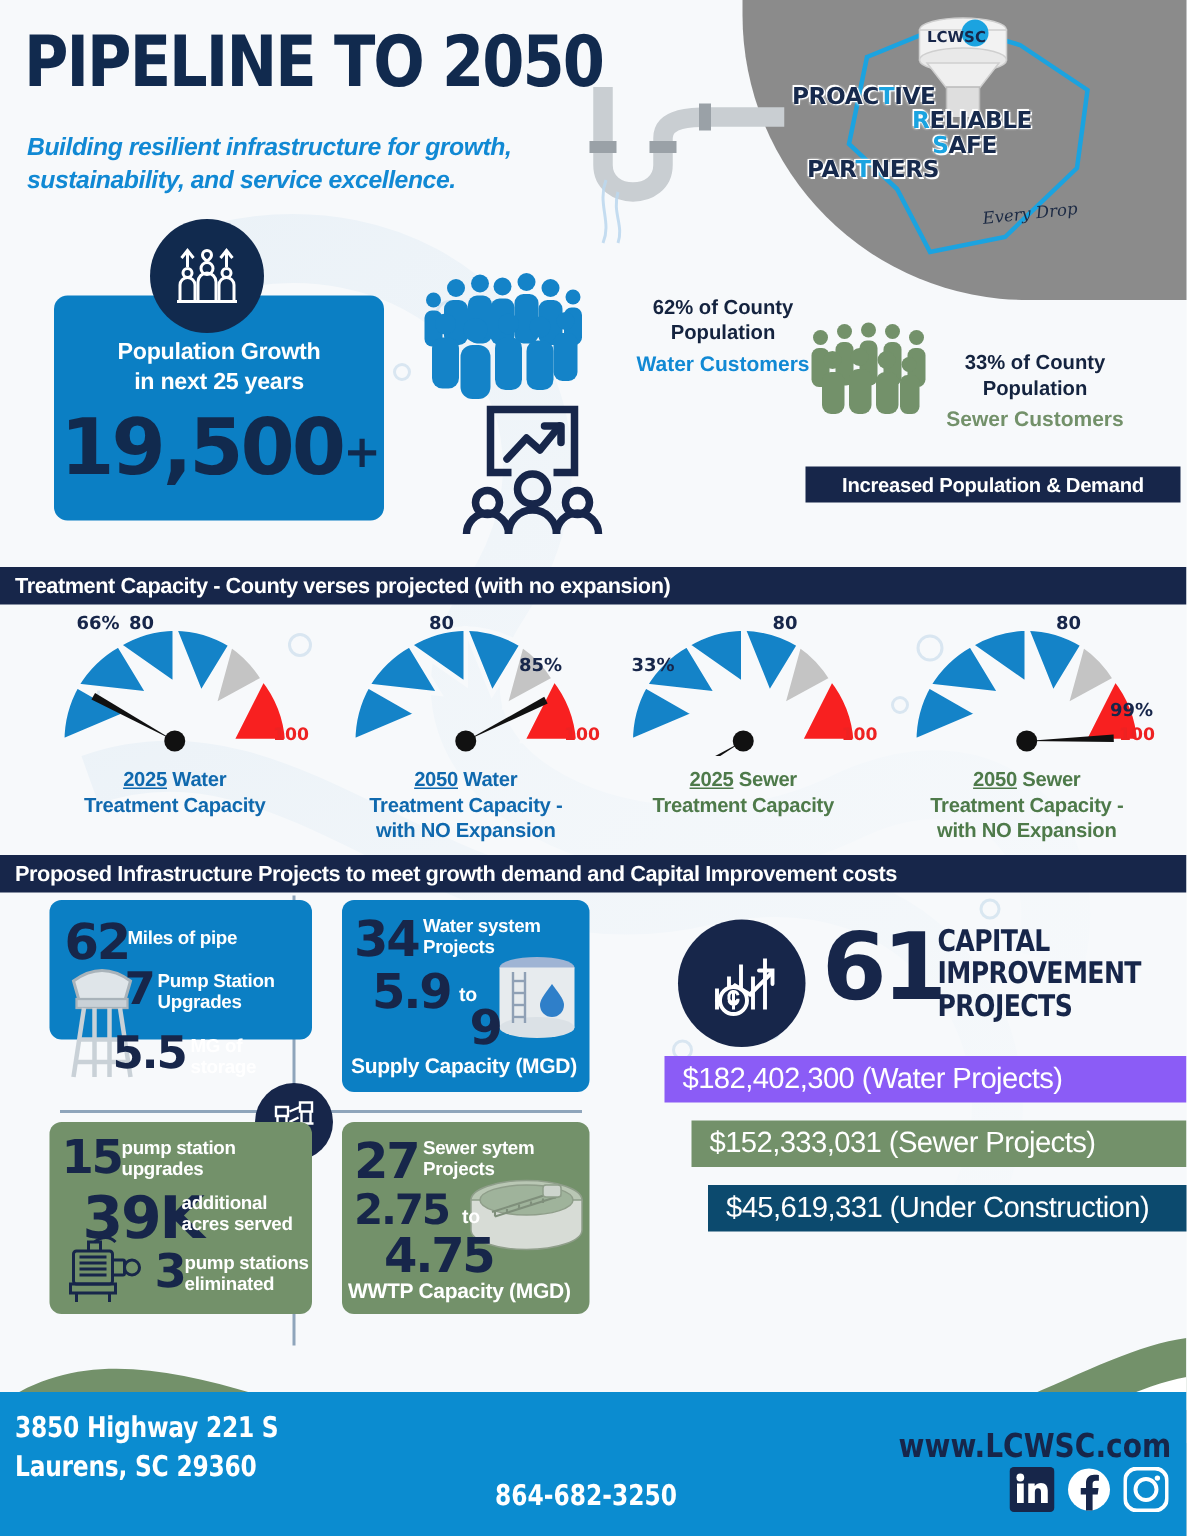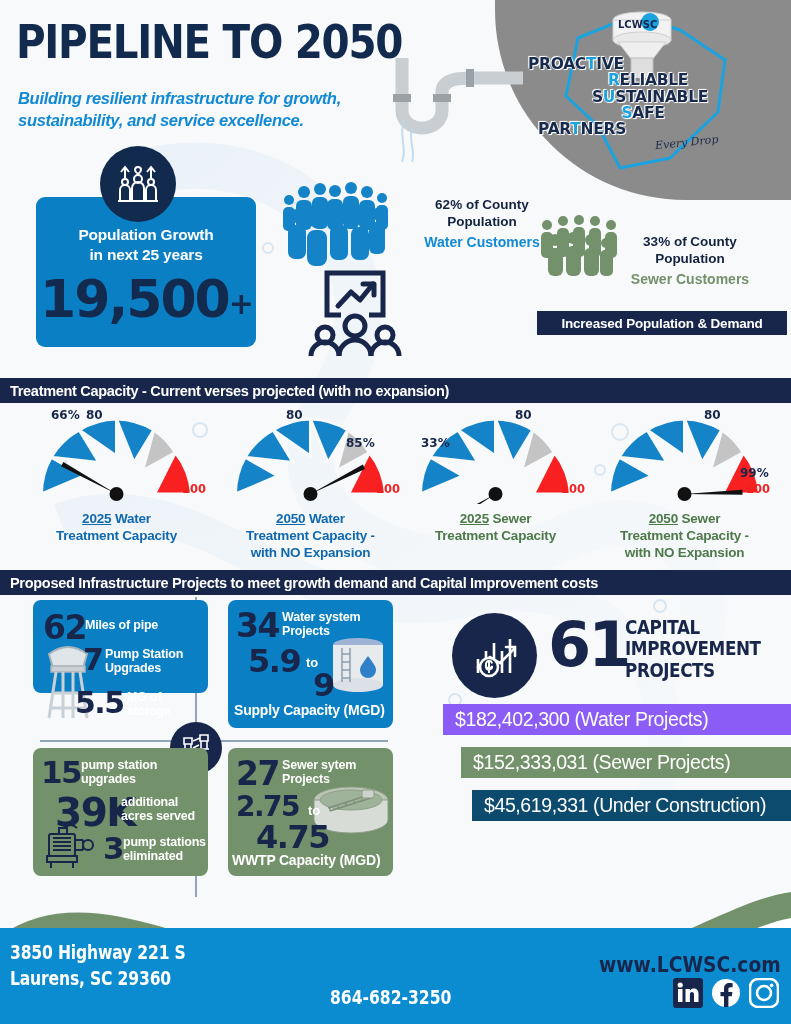--- a/index.html
+++ b/index.html
@@ -215,21 +215,20 @@
       <rect x="11" y="12" width="58" height="20" fill="#f2f2f2" stroke="#cfcfcf"></rect>
       <ellipse cx="40" cy="32" rx="29" ry="8" fill="#e9e9e9" stroke="#cfcfcf"></ellipse>
       <path d="M16 34 L64 34 L50 52 L30 52 Z" fill="#efefef" stroke="#cfcfcf"></path>
       <rect x="29" y="50" width="22" height="22" fill="#dedede" stroke="#bbb"></rect>
       <circle cx="48" cy="14" r="9" fill="#1ba3e0"></circle>
       <text x="16" y="20" font-family="DejaVu Sans" font-size="10" font-weight="bold" fill="#17264a">LCWSC</text>
     </svg>
     <div class="logo-lines">
       <div class="l1"><span>PROAC</span><span class="hl">T</span><span>IVE</span></div>
       <div class="l2"><span></span><span class="hl">R</span><span>ELIABLE</span></div>
-      <div class="l3"><span>S</span><span class="hl">U</span><span>STAINABLE</span></div>
       <div class="l4"><span></span><span class="hl">S</span><span>AFE</span></div>
       <div class="l5"><span>PAR</span><span class="hl">T</span><span>NERS</span></div>
     </div>
     <div class="tagline">Every Drop</div>
   </div>
 
   <div class="pop-card">
     <div class="ct">
       <div>Population Growth</div>
       <div>in next 25 years</div>
@@ -322,21 +321,21 @@
     <path d="M35 38 L48 24 L57 32 L70 16" stroke-linecap="round" stroke-linejoin="round"></path>
     <path d="M60 16 h11 v11" stroke-linecap="round" stroke-linejoin="round"></path>
     <circle cx="52" cy="58" r="10"></circle>
     <path d="M36 88 a16 16 0 0 1 32 0"></path>
     <circle cx="22" cy="67" r="8"></circle>
     <path d="M8 88 a14 14 0 0 1 28 0"></path>
     <circle cx="82" cy="67" r="8"></circle>
     <path d="M68 88 a14 14 0 0 1 28 0"></path>
   </svg>
 
-  <div class="secbar" id="sec1">Treatment Capacity - Current verses projected (with no expansion)</div>
+  <div class="secbar" id="sec1">Treatment Capacity - County verses projected (with no expansion)</div>
 
   <div class="gauge" id="g1">
     <svg width="185" height="92" viewBox="0 0 185 92">
       <g stroke="#f7f9fb" stroke-width="3">
         <path d="M17.5 82 A75 75 0 0 1 27.1 45.2 L60 64 Z" fill="#1483c8"></path>
         <path d="M27.1 45.2 A75 75 0 0 1 55.2 17.9 L75 50.5 Z" fill="#1483c8"></path>
         <path d="M55.2 17.9 A75 75 0 0 1 92.5 7 L92.5 44 Z" fill="#1483c8"></path>
         <path d="M92.5 7 A75 75 0 0 1 129.8 17.9 L110 50.5 Z" fill="#1483c8"></path>
         <path d="M129.8 17.9 A75 75 0 0 1 151.4 40.6 L118.7 58.5 Z" fill="#c4c4c4"></path>
         <path d="M151.4 40.6 A75 75 0 0 1 167.5 82 L130.5 82 Z" fill="#f82020"></path>

